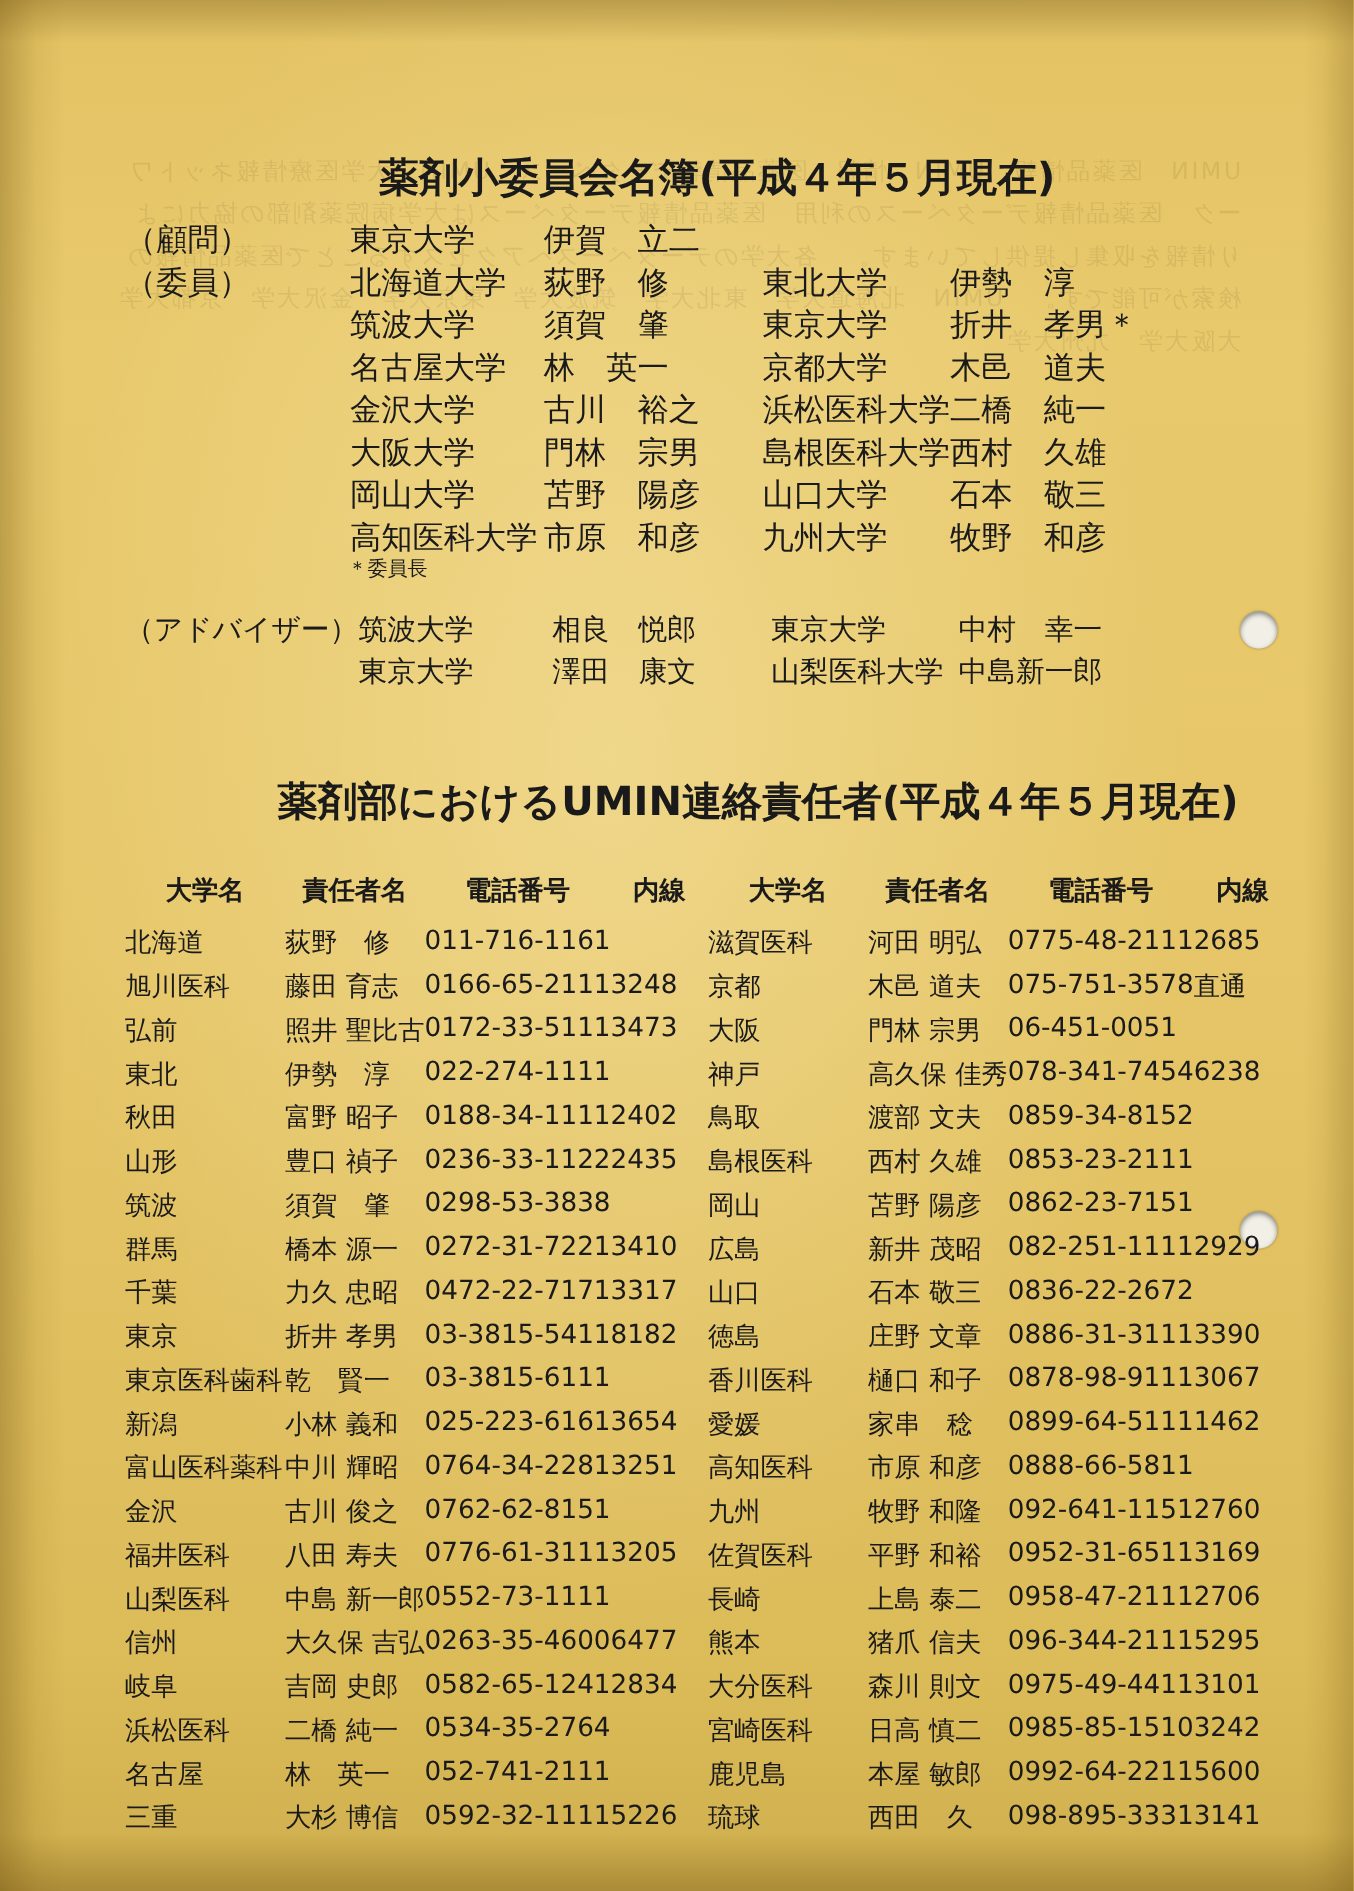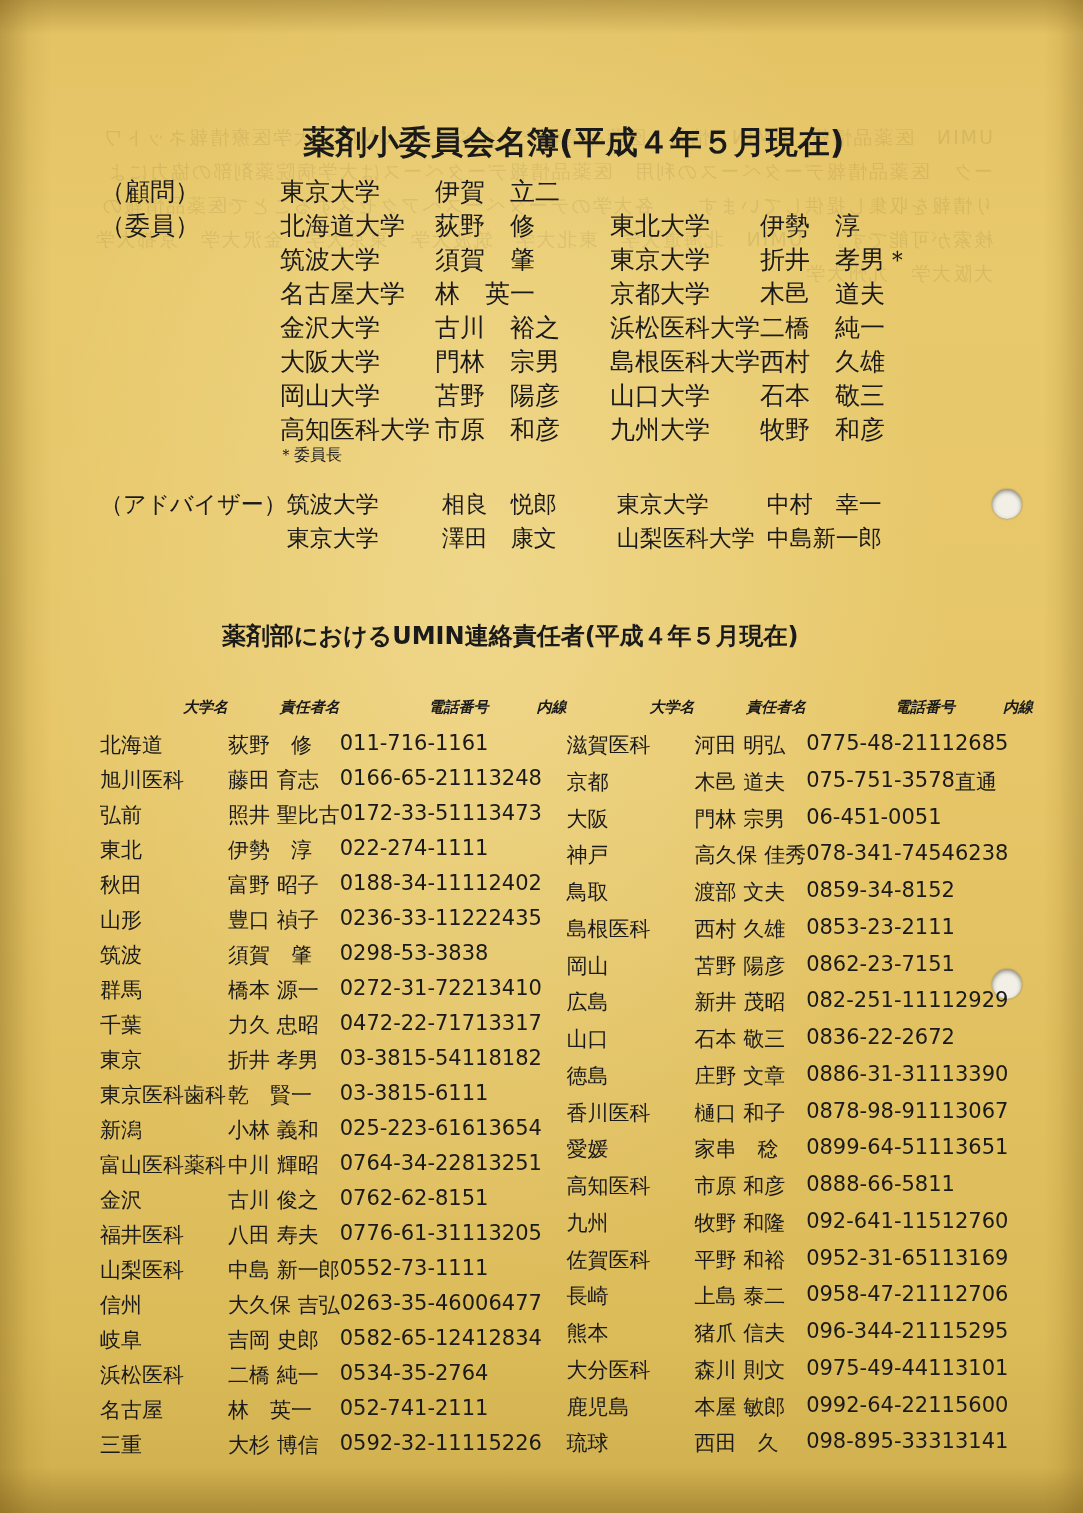--- a/index.html
+++ b/index.html
@@ -84,21 +84,21 @@
   }
   #title-committee {
     position: absolute;
     left: 303px;
     top: 121px;
   }
   #title-umin {
     position: absolute;
     left: 222px;
     top: 620px;
-    font-size: 24px;
+    font-size: 32px;
   }
 
   
   .roster {
     position: absolute;
     left: 100px;
     top: 175px;
     font-size: 25px;
     line-height: 34px;
   }
@@ -141,25 +141,24 @@
     top: 698px;
     font-size: 21px;
     display: flex;
     gap: 0px;
   }
   .contacts table {
     border-collapse: collapse;
   }
   .contacts th {
     font-weight: bold;
-    text-align: right;
+    text-align: center;
     padding: 0 0 14px 0;
     white-space: nowrap;
-    font-size: 15px;
-    font-style: italic;
+    font-size: 21px;
   }
   .contacts td {
     padding: 0;
     height: 35px;
     vertical-align: top;
     white-space: nowrap;
     font-size: 21px;
   }
   .col-univ { width: 128px; }
   .col-person { width: 103px; }
@@ -485,21 +484,21 @@
           <tr>
             <td class="col-univ">香川医科</td>
             <td class="col-person">樋口 和子</td>
             <td class="col-tel">0878-98-9111</td>
             <td class="col-ext">3067</td>
           </tr>
           <tr>
             <td class="col-univ">愛媛</td>
             <td class="col-person">家串　稔</td>
             <td class="col-tel">0899-64-5111</td>
-            <td class="col-ext">3651</td>
+            <td class="col-ext">1462</td>
           </tr>
           <tr>
             <td class="col-univ">高知医科</td>
             <td class="col-person">市原 和彦</td>
             <td class="col-tel">0888-66-5811</td>
             <td class="col-ext"></td>
           </tr>
           <tr>
             <td class="col-univ">九州</td>
             <td class="col-person">牧野 和隆</td>
@@ -524,20 +523,26 @@
             <td class="col-tel">096-344-2111</td>
             <td class="col-ext">5295</td>
           </tr>
           <tr>
             <td class="col-univ">大分医科</td>
             <td class="col-person">森川 則文</td>
             <td class="col-tel">0975-49-4411</td>
             <td class="col-ext">3101</td>
           </tr>
           <tr>
+            <td class="col-univ">宮崎医科</td>
+            <td class="col-person">日高 慎二</td>
+            <td class="col-tel">0985-85-1510</td>
+            <td class="col-ext">3242</td>
+          </tr>
+          <tr>
             <td class="col-univ">鹿児島</td>
             <td class="col-person">本屋 敏郎</td>
             <td class="col-tel">0992-64-2211</td>
             <td class="col-ext">5600</td>
           </tr>
           <tr>
             <td class="col-univ">琉球</td>
             <td class="col-person">西田　久</td>
             <td class="col-tel">098-895-3331</td>
             <td class="col-ext">3141</td>

